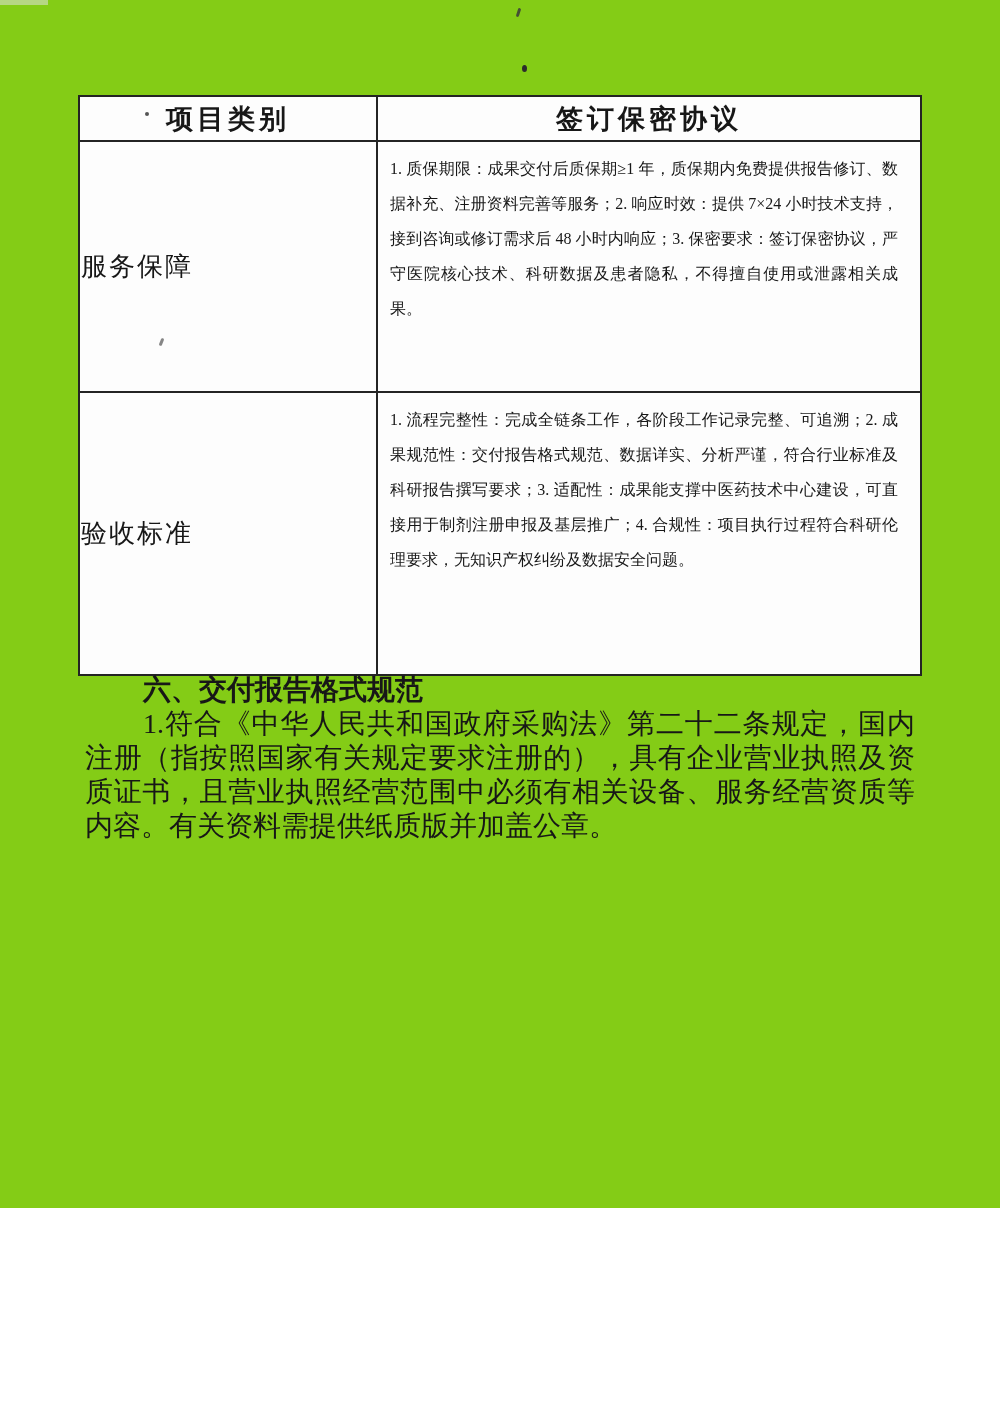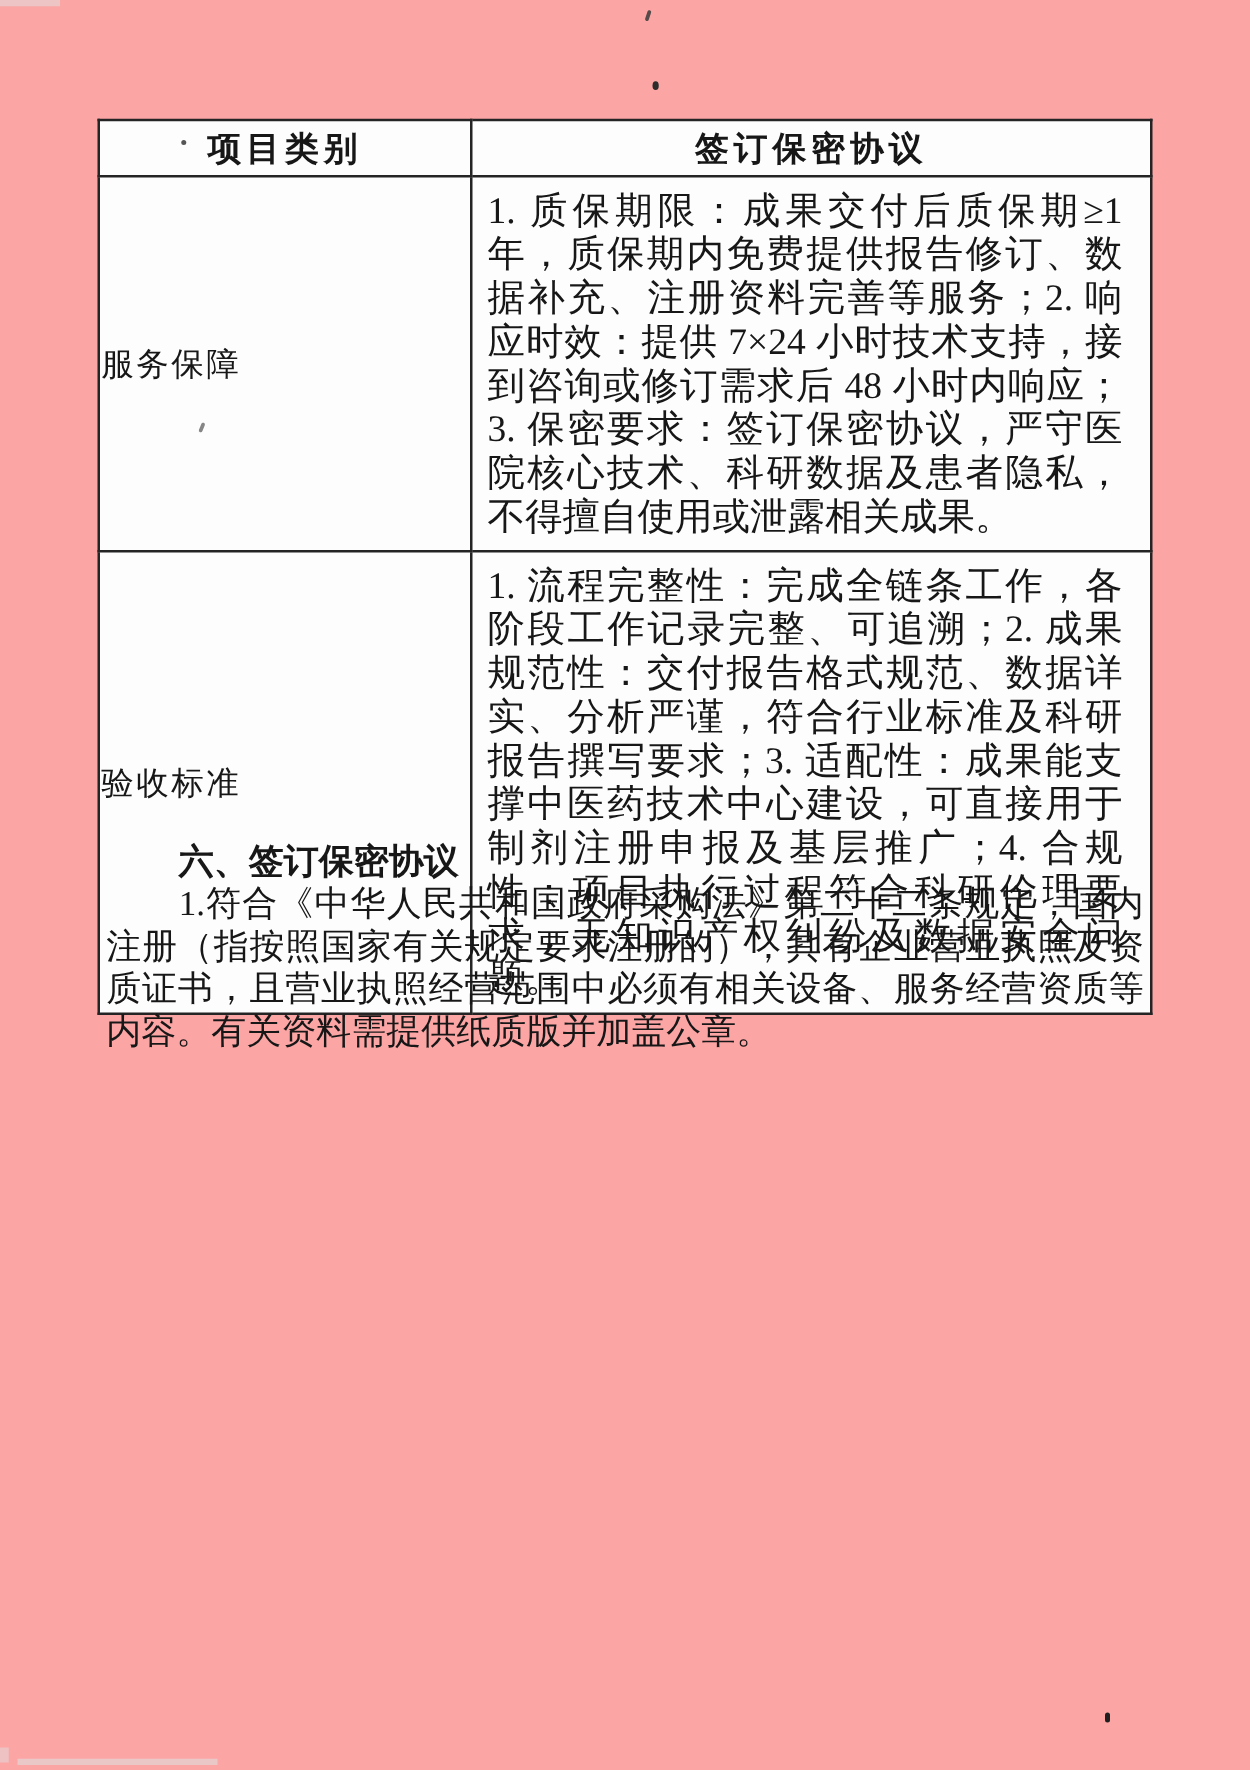--- a/index.html
+++ b/index.html
@@ -1,22 +1,22 @@
 <!DOCTYPE html>
 <html lang="zh"><head>
 <meta charset="utf-8">
 <style>
   html, body { margin: 0; padding: 0; }
   body { background: #ffffff; }
   .page {
     position: relative;
     width: 1000px;
-    height: 1416px;
+    height: 1208px;
     margin: 0;
-    background: #fca5a5;
+    background: #84cc16;
     color: #171717;
     font-family: "Liberation Serif", "DejaVu Serif", serif;
     overflow: hidden;
   }
   
   table.spec {
     position: absolute;
     left: 78px;
     top: 95px;
     width: 842px;
@@ -41,21 +41,21 @@
   td.cat {
     vertical-align: middle;
     font-size: 26px;
     letter-spacing: 2px;
     font-weight: normal;
   }
   tr.r1 td.cat { height: 247px; }
   tr.r2 td.cat { height: 279px; }
   td.params {
     padding: 9px 22px 9px 12px;
-    font-size: 30px;
+    font-size: 16px;
     line-height: 35px;
     text-align: justify;
     vertical-align: top;
   }
   
   .qual {
     position: absolute;
     left: 85px;
     top: 672px;
     width: 830px;
@@ -108,21 +108,21 @@
         <td class="params">1. 质保期限：成果交付后质保期≥1 年，质保期内免费提供报告修订、数据补充、注册资料完善等服务；2. 响应时效：提供 7×24 小时技术支持，接到咨询或修订需求后 48 小时内响应；3. 保密要求：签订保密协议，严守医院核心技术、科研数据及患者隐私，不得擅自使用或泄露相关成果。</td>
       </tr>
       <tr class="r2">
         <td class="cat">验收标准</td>
         <td class="params">1. 流程完整性：完成全链条工作，各阶段工作记录完整、可追溯；2. 成果规范性：交付报告格式规范、数据详实、分析严谨，符合行业标准及科研报告撰写要求；3. 适配性：成果能支撑中医药技术中心建设，可直接用于制剂注册申报及基层推广；4. 合规性：项目执行过程符合科研伦理要求，无知识产权纠纷及数据安全问题。</td>
       </tr>
     </tbody>
   </table>
 
   <section class="qual">
-    <h2>六、签订保密协议</h2>
+    <h2>六、交付报告格式规范</h2>
     <p>1.符合《中华人民共和国政府采购法》第二十二条规定，国内注册（指按照国家有关规定要求注册的），具有企业营业执照及资质证书，且营业执照经营范围中必须有相关设备、服务经营资质等内容。有关资料需提供纸质版并加盖公章。</p>
   </section>
 
   <div class="speck sp1"></div>
   <div class="speck sp2"></div>
   <div class="speck sp3"></div>
   <div class="speck sp4"></div>
   <div class="speck sp5"></div>
   <div class="smudge sm1"></div>
   <div class="smudge sm2"></div>

